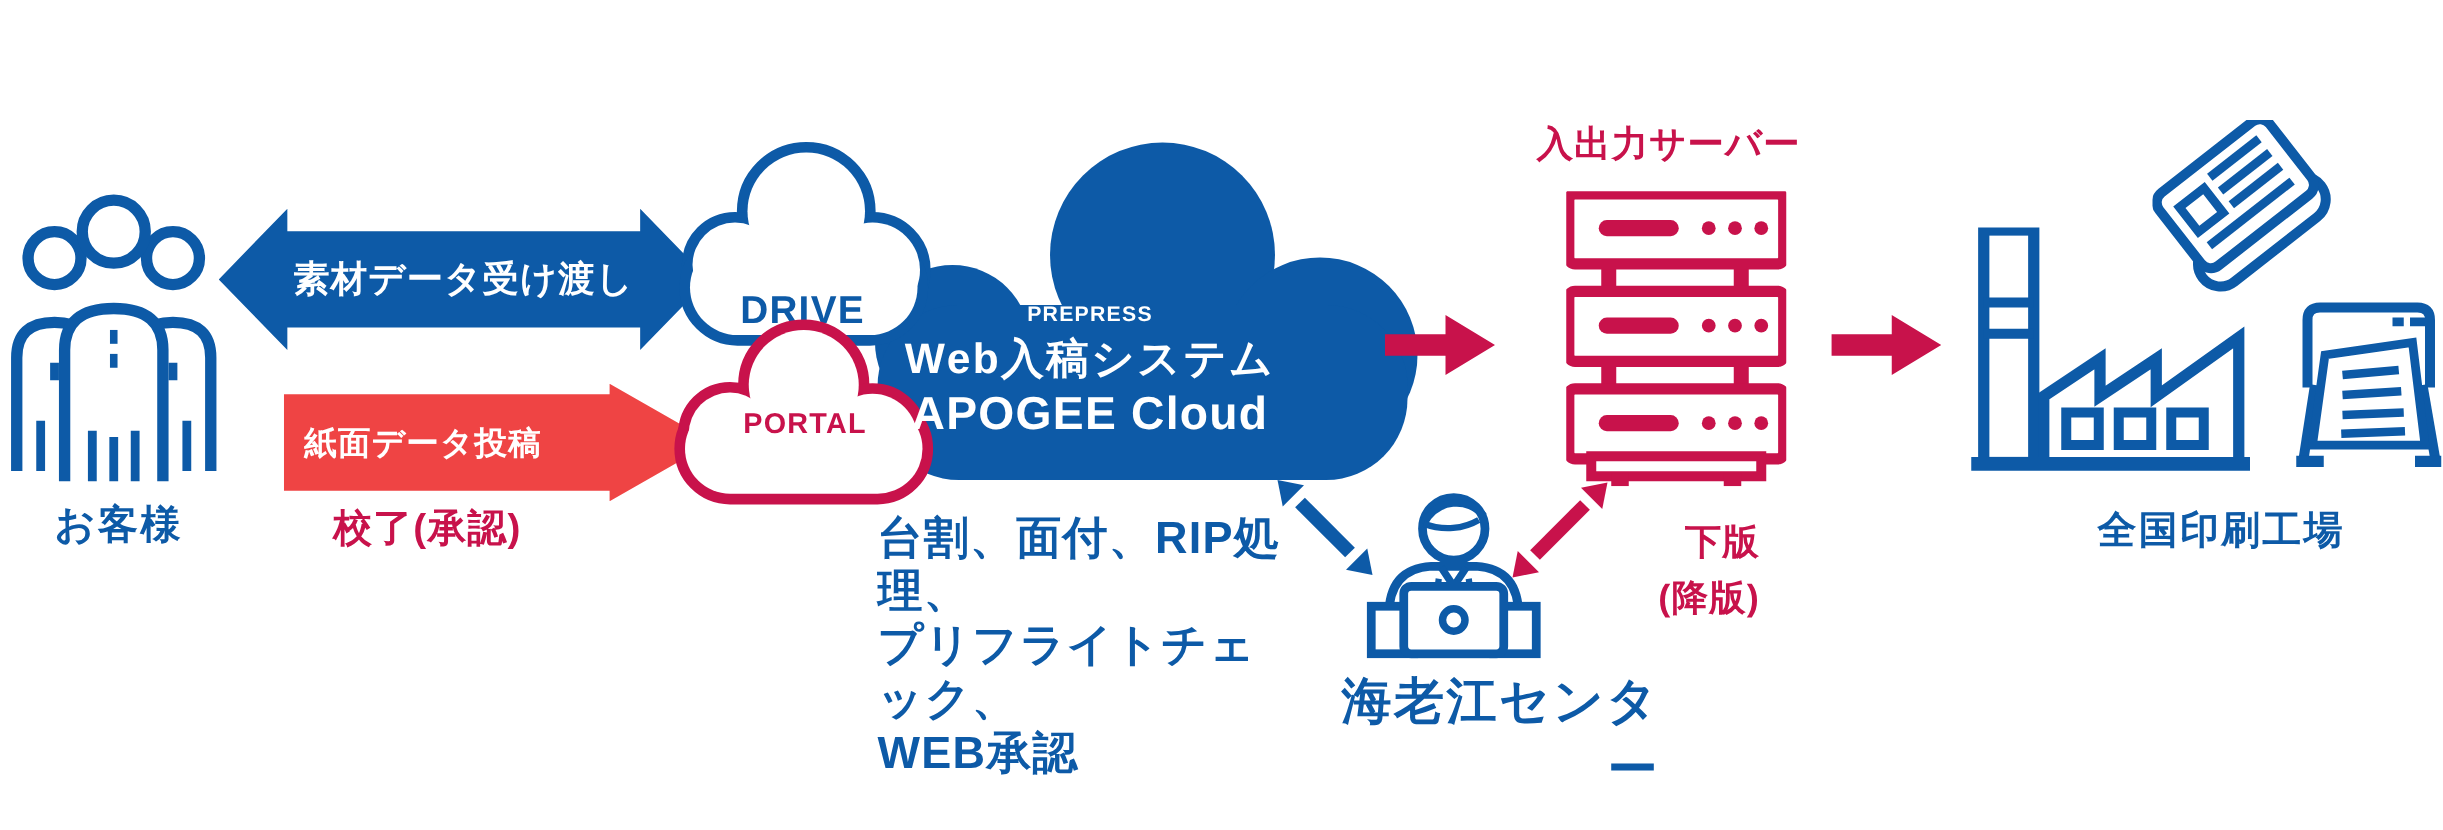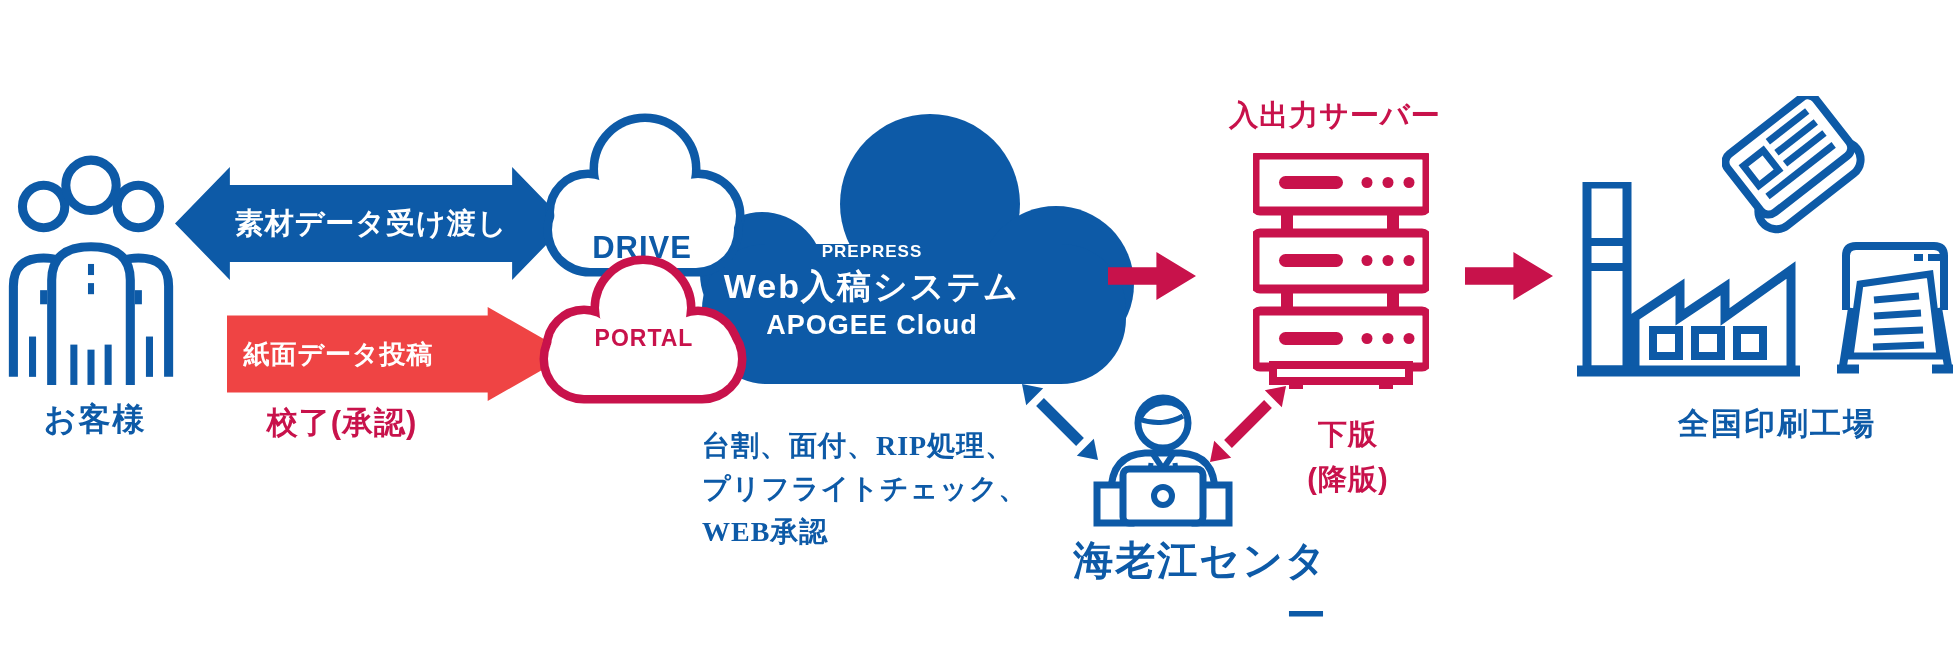--- a/index.html
+++ b/index.html
@@ -31,24 +31,24 @@
     clip-path:polygon(0 32%,55% 32%,55% 0,100% 50%,55% 100%,55% 68%,0 68%);
   }
 
   
   .customers-label{left:10px;top:398px;width:170px;font-size:32px;}
   .approval-label{left:222px;top:402px;width:240px;font-size:31px;letter-spacing:1px;}
   .drive-label{left:558px;top:202px;width:168px;font-size:31px;letter-spacing:1px;margin-top:28px;}
   .portal-label{left:558px;top:325px;width:172px;font-size:23px;letter-spacing:1px;}
   .prepress-sys{left:722px;top:226px;width:300px;font-size:17px;color:#fff;letter-spacing:1px;margin-top:16px;}
   .prepress-title{left:697px;top:264px;width:350px;font-size:34px;color:#fff;}
-  .prepress-sub{left:722px;top:310px;width:300px;font-size:27px;color:#fff;letter-spacing:1px;}
-  .tasks{left:702px;top:424px;width:340px;font-size:28px;line-height:43px;font-weight:700;letter-spacing:1px;font-family:Liberation Serif, serif;}
+  .prepress-sub{left:722px;top:310px;width:300px;font-size:37px;color:#fff;letter-spacing:1px;}
+  .tasks{left:702px;top:408px;width:340px;font-size:36px;line-height:43px;font-weight:700;letter-spacing:1px;}
   .io-server-label{left:1210px;top:96px;width:250px;font-size:29px;letter-spacing:1px;}
-  .plate-label{left:1288px;top:412px;width:120px;font-size:29px;line-height:45px;letter-spacing:1px;}
+  .plate-label{left:1288px;top:412px;width:120px;font-size:29px;line-height:45px;letter-spacing:1px;text-align:right;}
   .ebie-label{left:1066px;top:533px;width:262px;font-size:40px;text-align:right;}
   .factories-label{left:1652px;top:403px;width:250px;font-size:31px;}
 </style>
 </head>
 <body>
 
 <div class="stage">
 
   <svg class="abs" style="left:5px;top:143px;" width="172" height="252" viewBox="0 0 170 250">
     <g stroke="#0D5AA7" stroke-width="9" fill="#fff">

